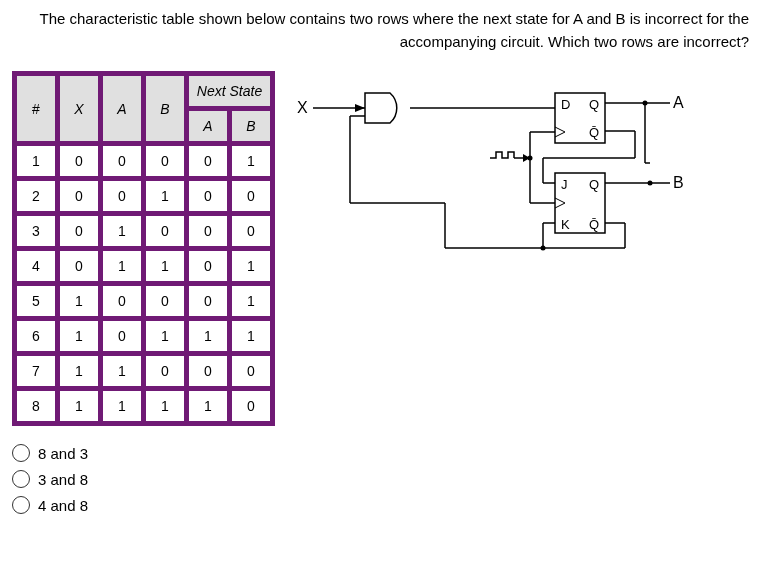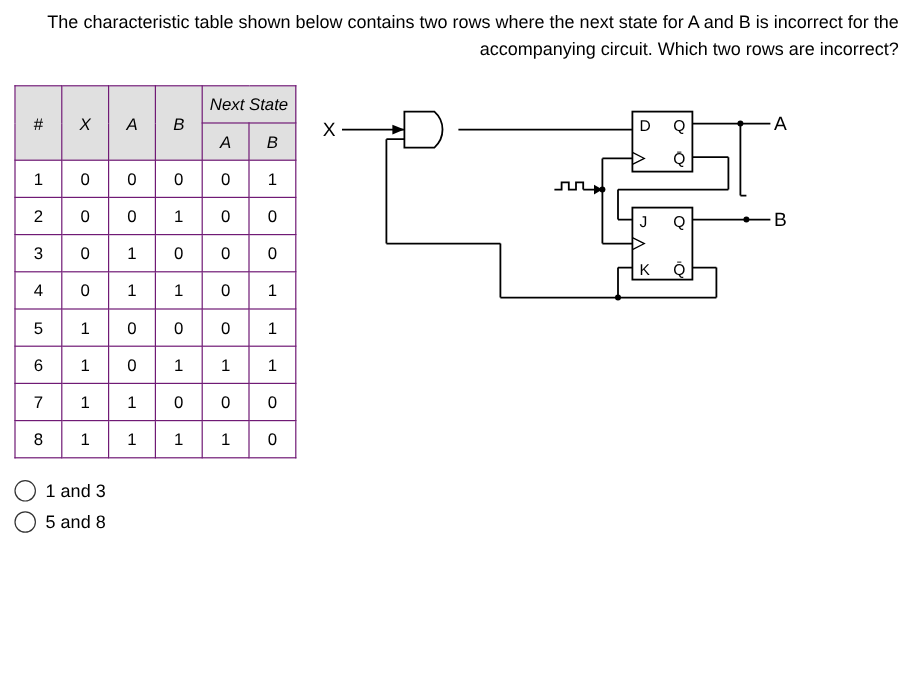--- a/index.html
+++ b/index.html
@@ -19,21 +19,21 @@
     .content-row {
       display: flex;
       align-items: flex-start;
       gap: 20px;
     }
     table {
       border-collapse: collapse;
       font-size: 14px;
     }
     th, td {
-      border: 1px solid #701a75;
+      border: 5px solid #701a75;
       text-align: center;
       padding: 5px 0;
       min-width: 38px;
       height: 20px;
       font-weight: normal;
     }
     th {
       background: #e0e0e0;
       font-style: italic;
     }
@@ -213,19 +213,23 @@
       <line x1="150" y1="120" x2="55" y2="120" stroke="#000" stroke-width="1.5"></line>
       <line x1="55" y1="120" x2="55" y2="33" stroke="#000" stroke-width="1.5"></line>
       <line x1="55" y1="33" x2="70" y2="33" stroke="#000" stroke-width="1.5"></line>
     </svg>
   </div>
 </div>
 
 <div class="options">
   <div class="option">
     <span class="radio"></span>
-    <span>1 and 3</span>
+    <span>8 and 3</span>
   </div>
   <div class="option">
     <span class="radio"></span>
-    <span>5 and 8</span>
+    <span>3 and 8</span>
+  </div>
+  <div class="option">
+    <span class="radio"></span>
+    <span>4 and 8</span>
   </div>
 </div>
 
 </body></html>

